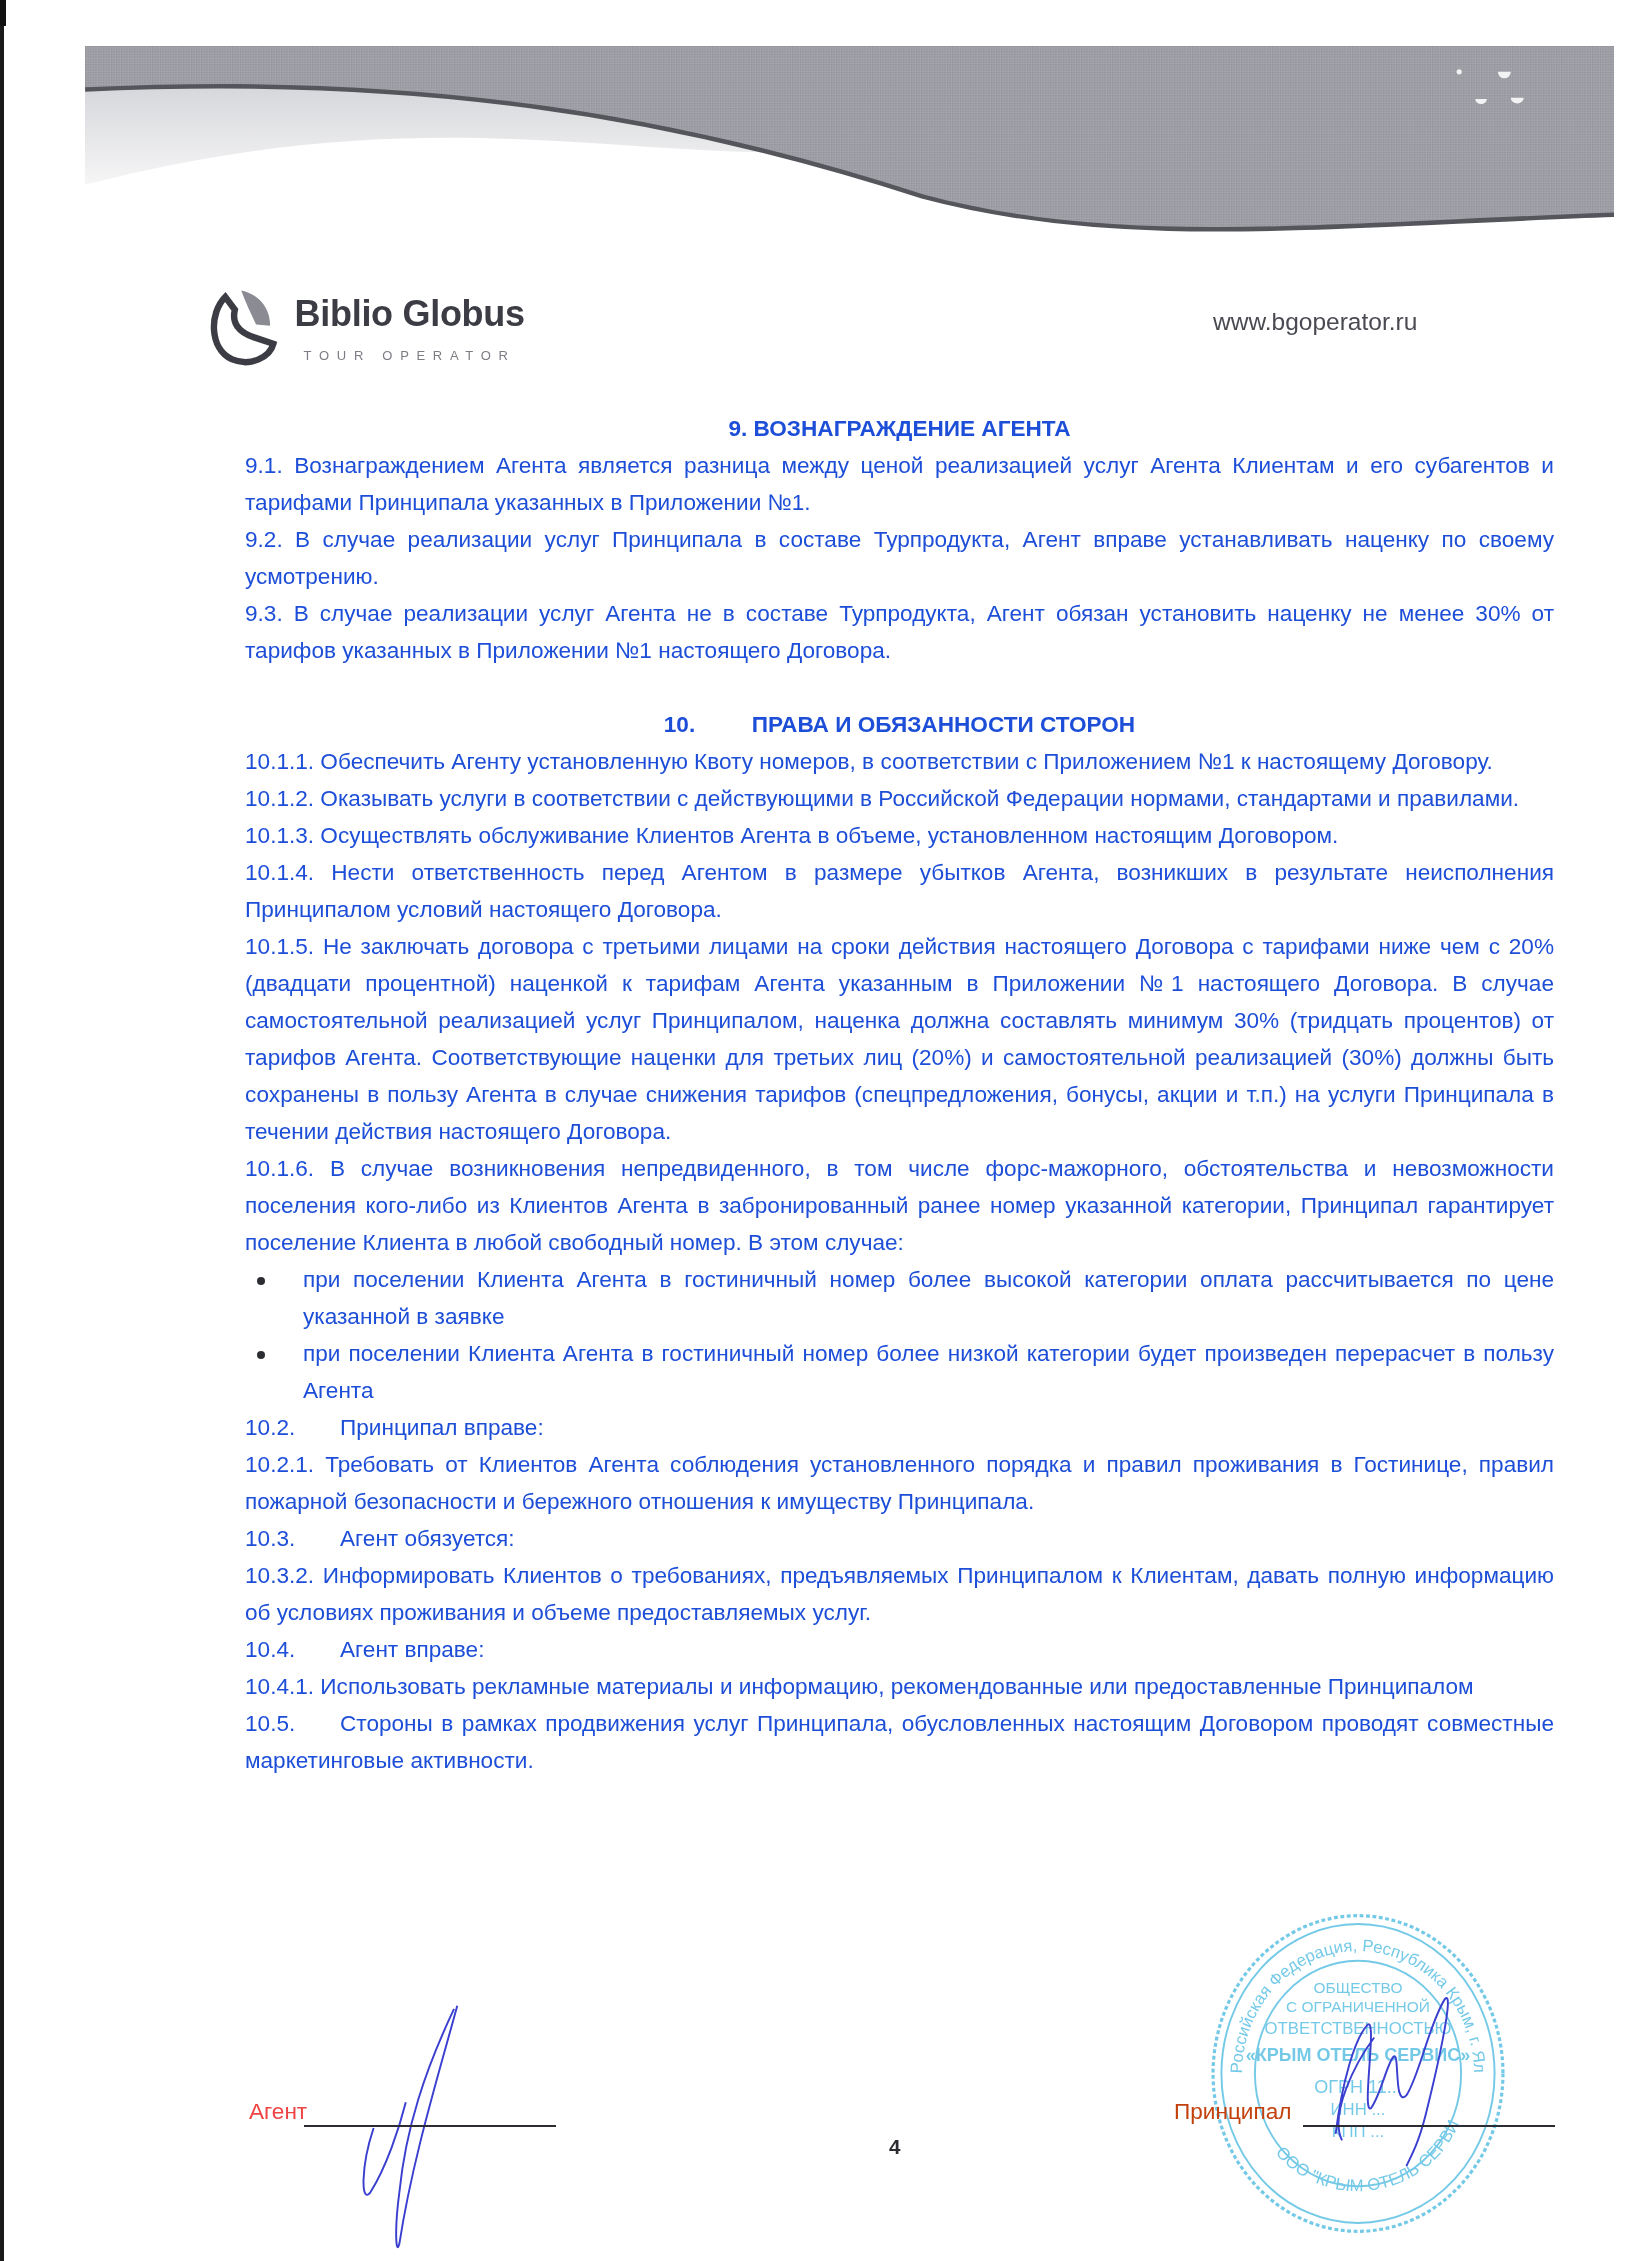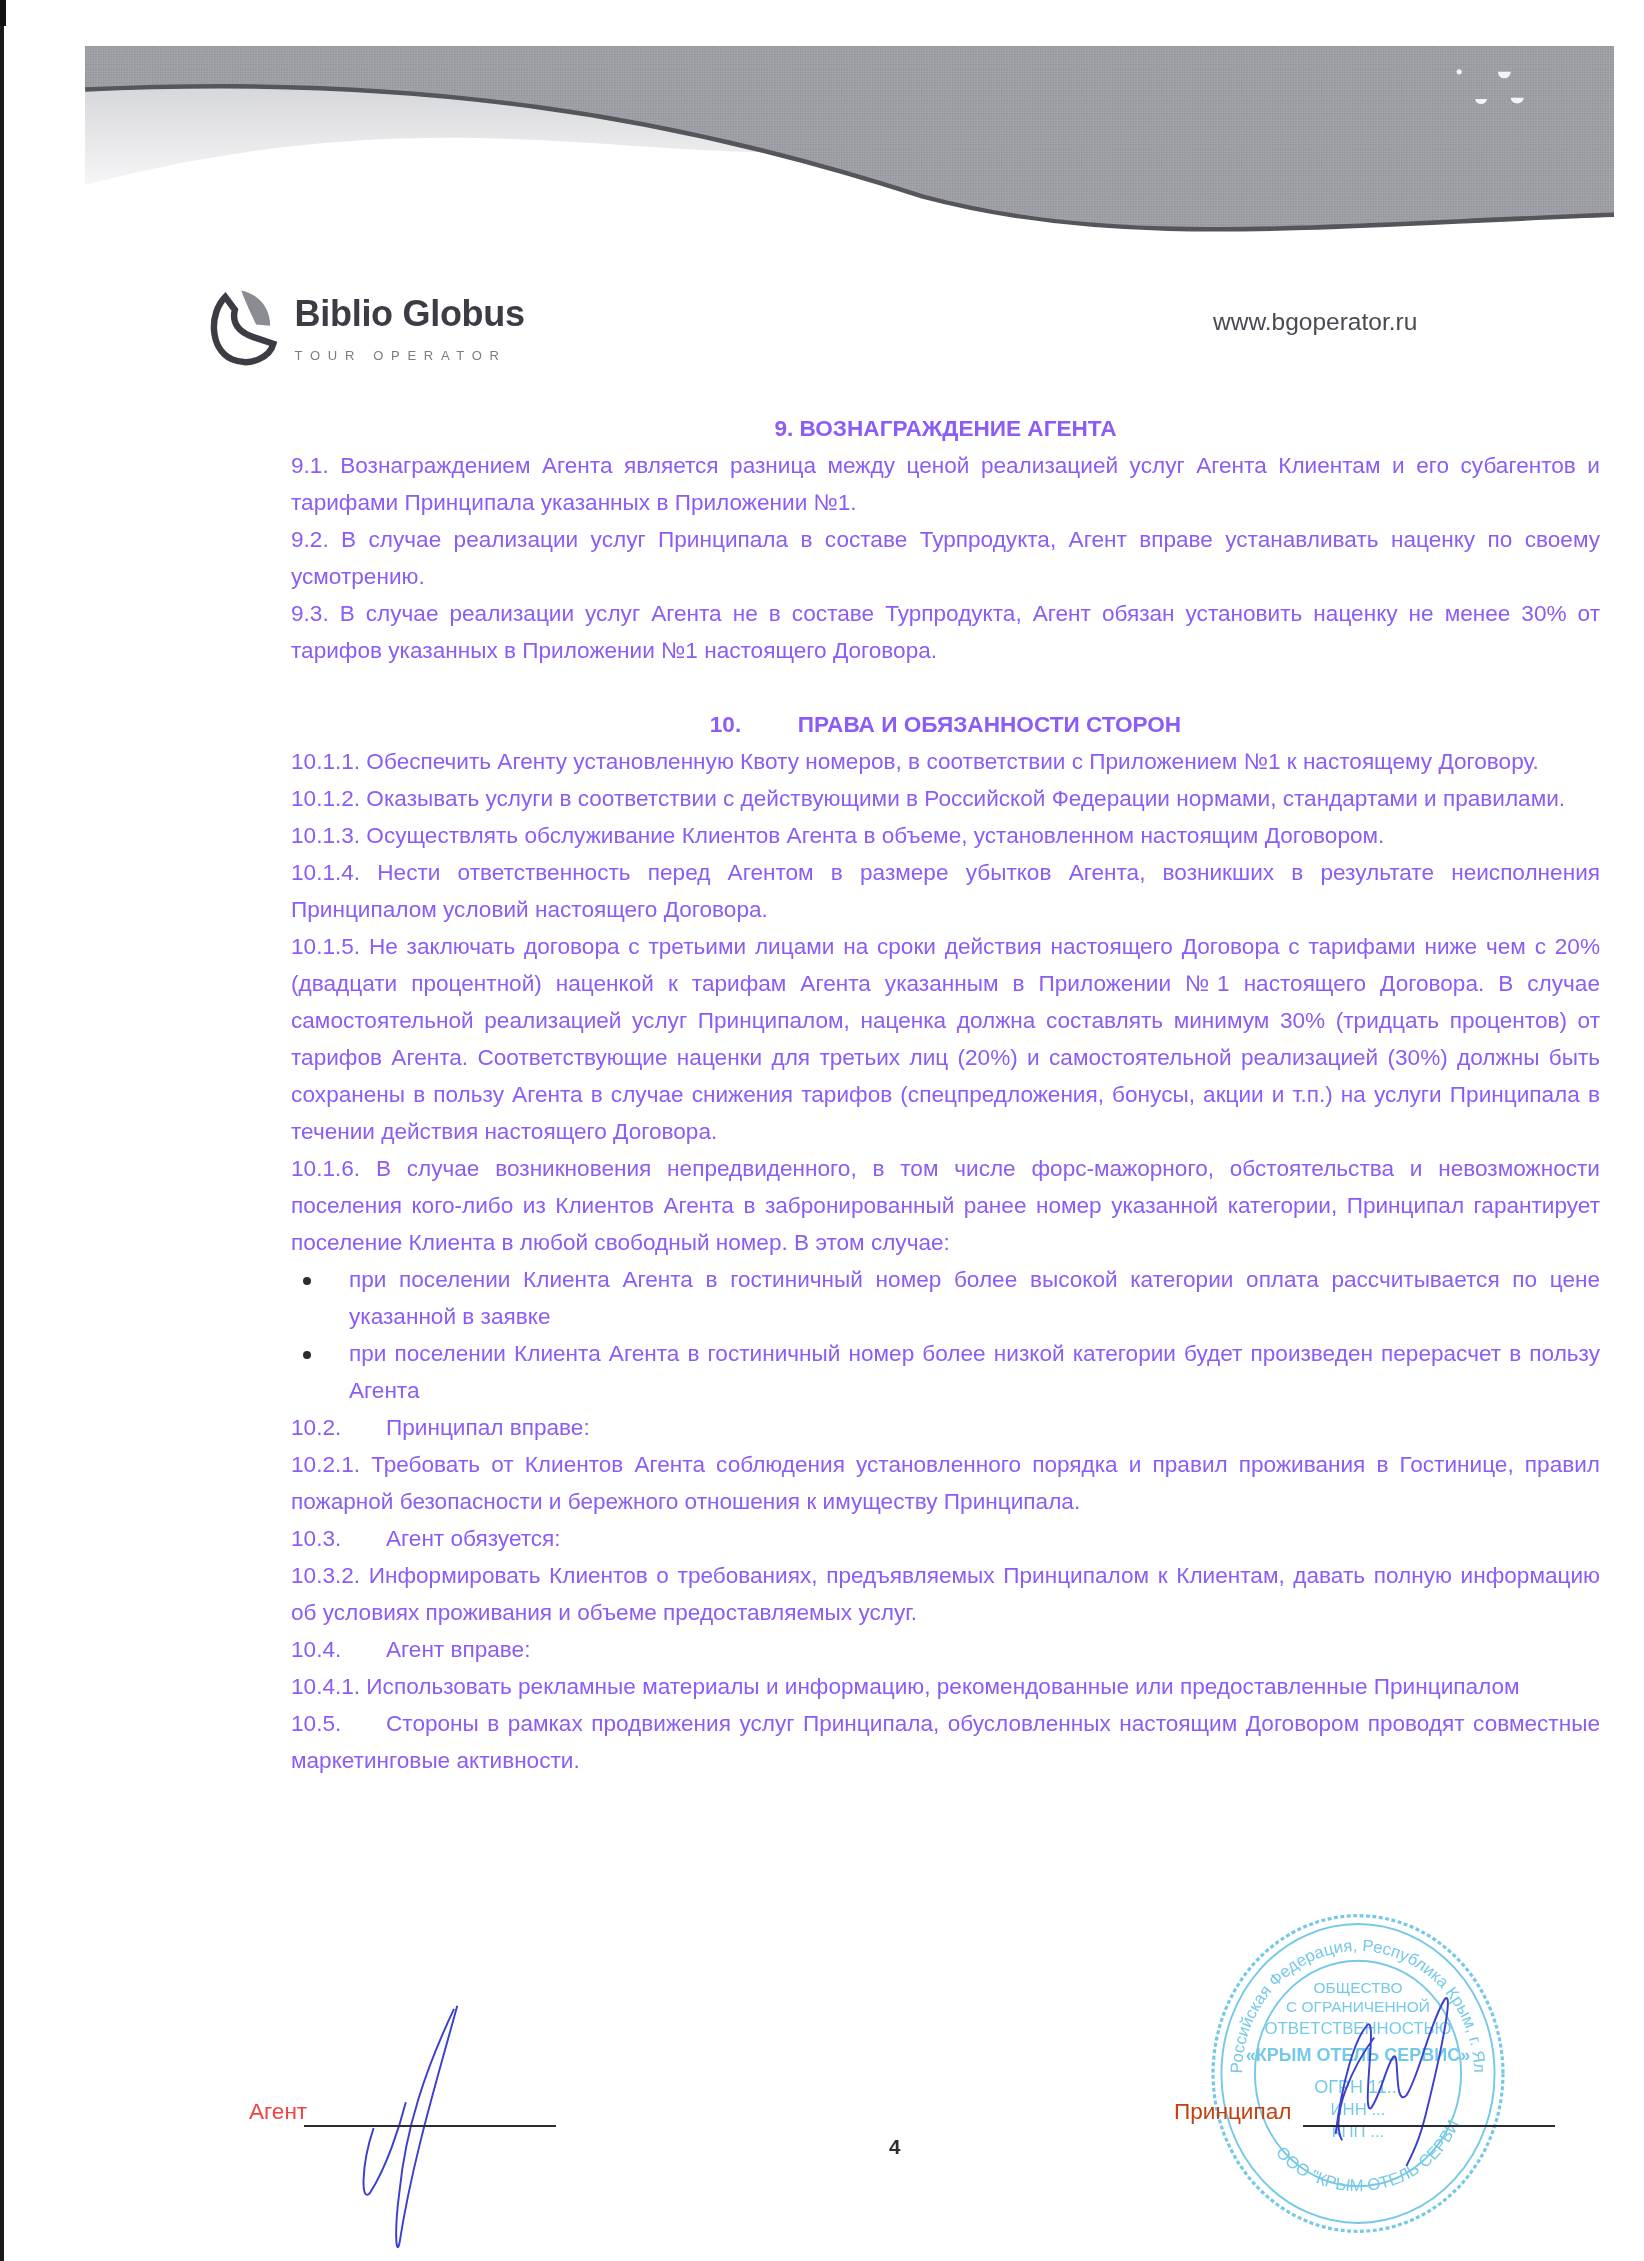--- a/index.html
+++ b/index.html
@@ -5,31 +5,31 @@
   html, body { margin: 0; padding: 0; background: #ffffff; }
   body { width: 1644px; height: 2261px; position: relative; overflow: hidden;
          font-family: "Liberation Sans", "DejaVu Sans", sans-serif; color: #2a2b30; }
   .scan-edge { position: absolute; left: 0; top: 0; width: 3.9px; height: 2261px; background: #1a1a1a; }
   .scan-corner { position: absolute; left: 0; top: 0; width: 6.4px; height: 26px; background: #111; }
 
   
   .header-band { position: absolute; left: 85px; top: 46px; width: 1529px; height: 213px; }
   .header-band svg { width: 100%; height: 100%; display: block; }
 
-  .logo { position: absolute; left: 206px; top: 287px; height: 84px; display: flex; align-items: center; }
+  .logo { position: absolute; left: 206px; top: 287px; height: 84px; display: flex; align-items: center; text-align: center; }
   .logo-mark { width: 77px; height: 84px; }
   .logo-text { margin-left: 11.6px; display: flex; flex-direction: column; }
   .logo-name { font-size: 36px; font-weight: bold; color: #3b3c44; letter-spacing: -0.3px; line-height: 1; }
   .logo-sub { font-size: 13px; color: #7b7c84; letter-spacing: 7.7px; margin-top: 16px; }
   .site-url { position: absolute; left: 1213px; top: 308px; font-size: 24.5px; color: #4a4b52; }
 
   
   .content { position: absolute; left: 245px; top: 410px; width: 1309px;
              font-family: "Liberation Sans", "DejaVu Sans", sans-serif; font-size: 22.6px;
-             line-height: 37px; color: #8b5cf6; margin-left: 46px; }
+             line-height: 37px; color: #1d4ed8; }
   .section-title { text-align: center; font-weight: bold; }
   .para { text-align: justify; text-align-last: left; }
   .gap { height: 37px; }
   .num-tab { display: inline-block; width: 95px; }
   .bullets { list-style: none; padding: 0; margin: 0; }
   .bullets li { position: relative; padding-left: 58px; text-align: justify; text-align-last: left; }
   .bullet-dot { position: absolute; left: 11.6px; top: 15.5px; width: 8.4px; height: 8.4px; border-radius: 50%; background: #2c2d33; }
   .title10-num { display: inline-block; width: 88px; text-align: left; }
 
   

